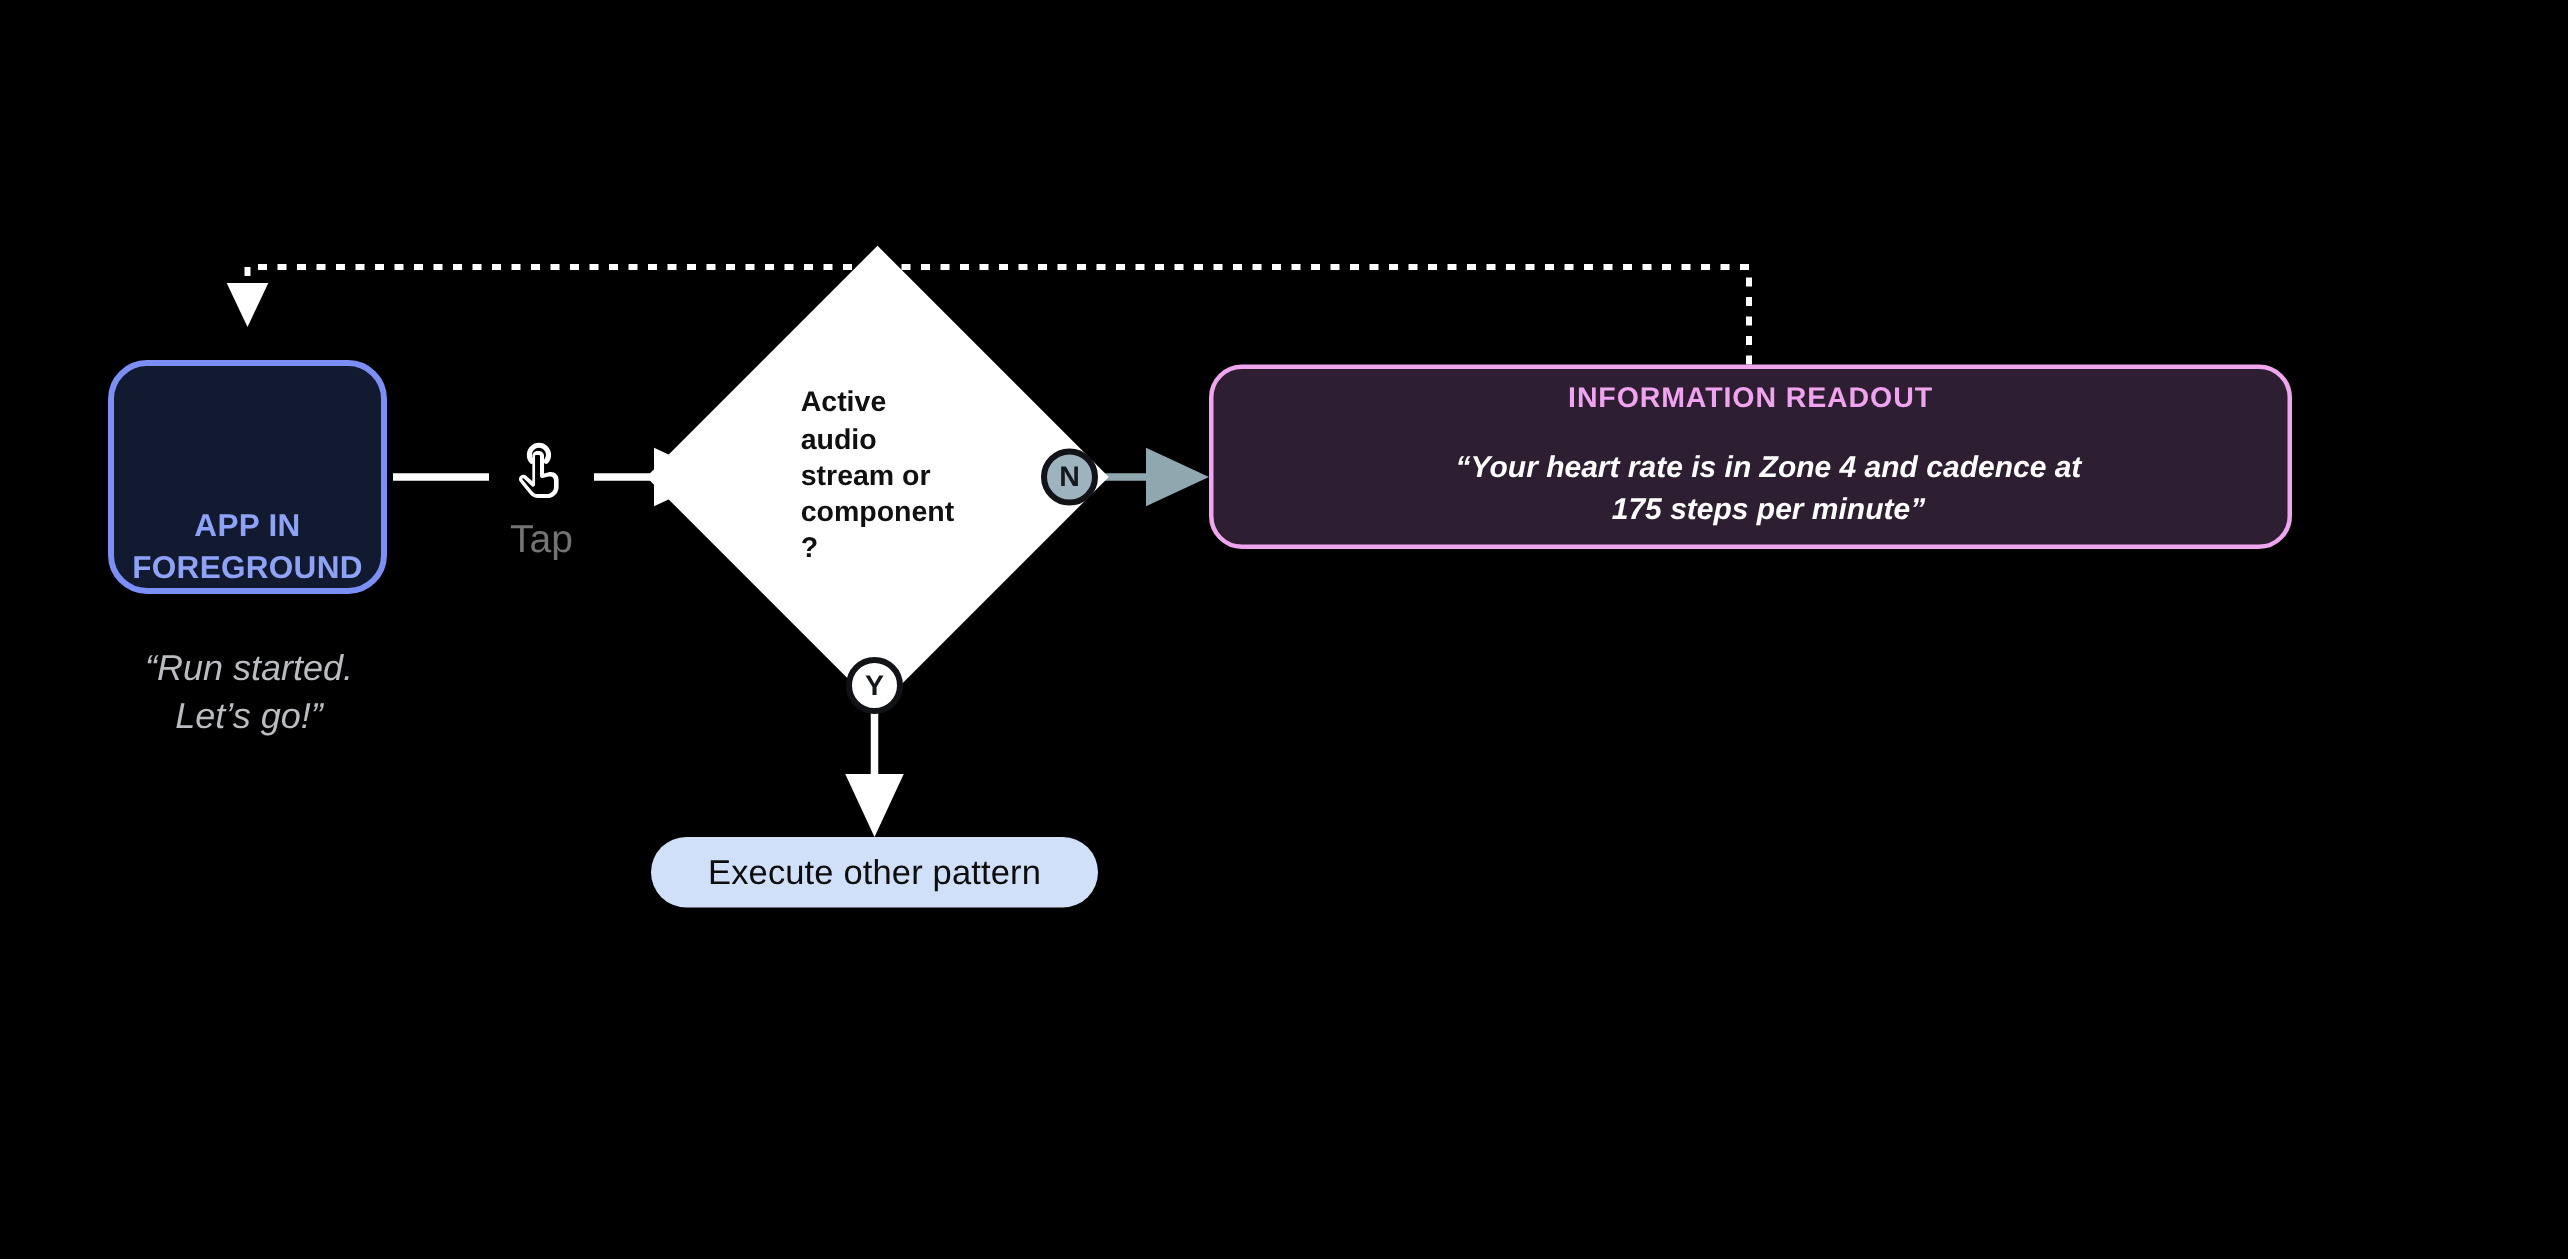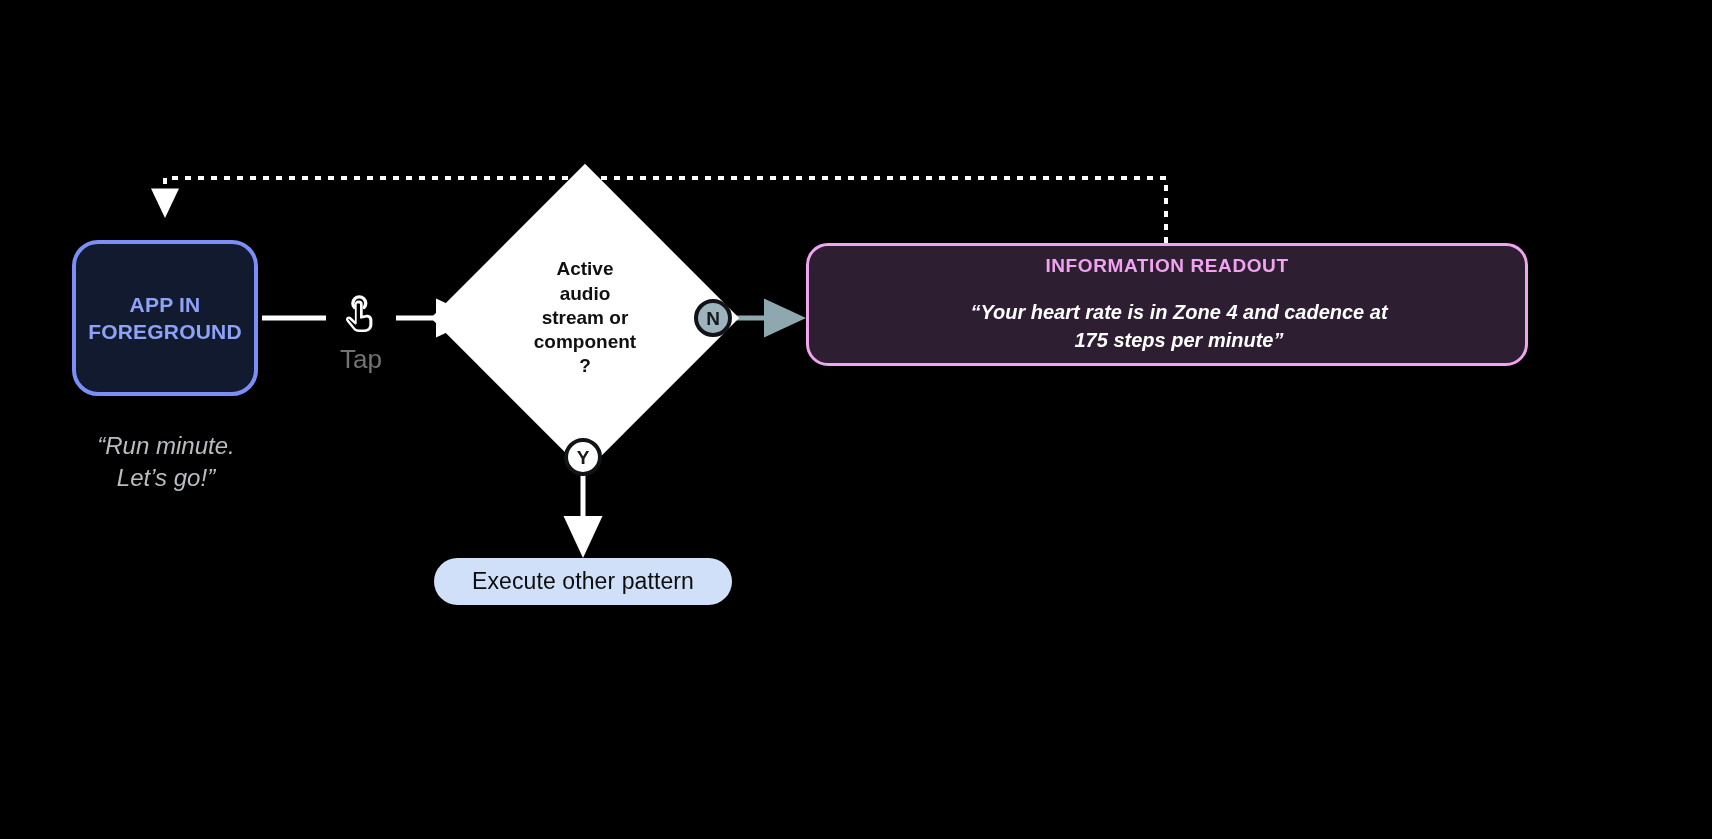--- a/index.html
+++ b/index.html
@@ -32,21 +32,21 @@
     position: absolute;
     left: 72px;
     top: 240px;
     width: 186px;
     height: 156px;
     box-sizing: border-box;
     background: #111a2e;
     border: 4px solid #7b8ff7;
     border-radius: 26px;
     display: flex;
-    align-items: center;
+    align-items: flex-end;
     justify-content: center;
   }
   .node-app-label {
     color: #8ea2f8;
     font-size: 21px;
     font-weight: bold;
     line-height: 1.3;
     letter-spacing: 0.2px;
     text-align: center;
     text-transform: uppercase;
@@ -110,21 +110,20 @@
     top: 0;
     width: 100%;
     height: 100%;
     display: flex;
     align-items: center;
     justify-content: center;
     color: #101010;
     font-size: 19px;
     font-weight: bold;
     line-height: 1.28;
-    text-align: center;
     white-space: pre-line;
   }
 
   
   .badge {
     position: absolute;
     width: 38px;
     height: 38px;
     box-sizing: border-box;
     border-radius: 50%;
@@ -237,21 +236,21 @@
 
     <line x1="583" y1="474" x2="583" y2="552" stroke="#ffffff" stroke-width="5" marker-end="url(#arrow-white)"></line>
 
     <path d="M1166,241 L1166,178 L165,178 L165,214" fill="none" stroke="#ffffff" stroke-width="4" stroke-dasharray="2 11" stroke-linecap="square" marker-end="url(#arrow-white-dot)"></path>
   </svg>
 
   <div class="node-app">
     <span class="node-app-label">APP IN
 FOREGROUND</span>
   </div>
-  <div class="caption-app">“Run minute.
+  <div class="caption-app">“Run started.
 Let’s go!”</div>
 
   <div class="gesture-tap">
     <span class="tap-icon">
       <svg width="52" height="52" viewBox="0 0 52 52" aria-hidden="true">
         <g fill="none" stroke="#ffffff" stroke-width="3.4" stroke-linecap="round" stroke-linejoin="round">
           <path d="M19.5 17.5 a6.4 6.4 0 1 1 9.6 0"></path>
         </g>
         <path fill="#ffffff" d="M24.3 10.6 c1.9 0 3.4 1.5 3.4 3.4 l0 11.6 l3.1 -0.7 c3.6 -0.8 6.6 1.5 6.6 5.1 l0 4.6 c0 4.1 -3.3 7.4 -7.4 7.4 l-6.1 0 c-2.2 0 -4.3 -1 -5.7 -2.7 l-6.6 -8.1 c-1 -1.3 -0.8 -3.1 0.5 -4.1 c1.2 -0.9 2.8 -0.8 3.9 0.2 l3.9 3.6 l0 -16.9 c0 -1.9 1.5 -3.4 3.4 -3.4 z"></path>
         <path fill="#000000" d="M24.3 13.4 c0.4 0 0.7 0.3 0.7 0.7 l0 13.3 c0 0.8 0.8 1.4 1.6 1.2 l4.2 -0.9 c2 -0.5 3.5 0.7 3.5 2.5 l0 4.5 c0 2.6 -2.1 4.7 -4.7 4.7 l-6.1 0 c-1.4 0 -2.7 -0.6 -3.6 -1.7 l-6.6 -8.1 c-0.2 -0.2 -0.1 -0.5 0.1 -0.7 c0.2 -0.1 0.4 -0.1 0.6 0 l5.6 5.2 c0.8 0.8 2.1 0.2 2.1 -0.9 l0 -19.1 c0 -0.4 0.3 -0.7 0.6 -0.7 z"></path>

